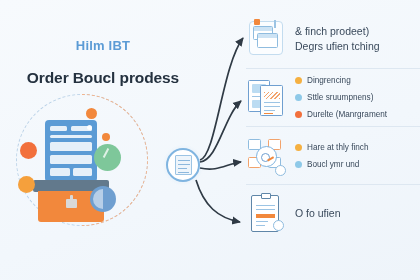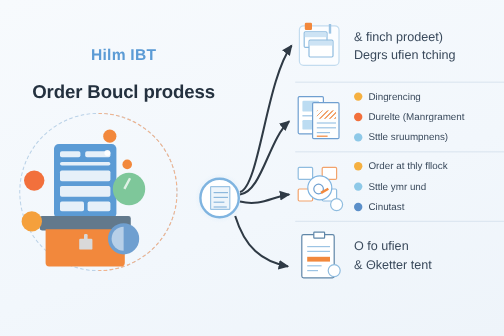--- a/index.html
+++ b/index.html
@@ -392,67 +392,62 @@
           <span class="ic-line" style="left:3px; top:24px; width:11px;"></span>
           <span class="ic-orange-line" style="left:3px; top:27px; width:9px;"></span>
         </span>
       </div>
       <div class="bullets">
         <div class="bullet">
           <span class="dot" style="background:#f5b041"></span>
           <span>Dingrencing</span>
         </div>
         <div class="bullet">
+          <span class="dot" style="background:#8ec9e8"></span>
+          <span>Sttle sruumpnens)</span>
+        </div>
+        <div class="bullet">
           <span class="dot" style="background:#f2703c"></span>
           <span>Durelte (Manrgrament</span>
-        </div>
-        <div class="bullet">
-          <span class="dot" style="background:#8ec9e8"></span>
-          <span>Sttle sruumpnens)</span>
         </div>
       </div>
     </div>
 
     <div class="block">
       <div class="block-icon">
         <span class="ic-card" style="left:2px;  top:4px;  width:13px; height:11px;"></span>
         <span class="ic-card orange" style="left:22px; top:4px;  width:13px; height:11px;"></span>
         <span class="ic-card orange" style="left:2px;  top:22px; width:13px; height:11px;"></span>
         <span class="ic-card" style="left:22px; top:22px; width:13px; height:11px;"></span>
         <span class="ic-gear"></span>
         <span class="ic-badge-sm"></span>
       </div>
       <div class="bullets">
         <div class="bullet">
           <span class="dot" style="background:#f5b041"></span>
-          <span>Order at thly fllock</span>
+          <span>Hare at thly finch</span>
         </div>
         <div class="bullet">
           <span class="dot" style="background:#8ec9e8"></span>
-          <span>Sttle ymr und</span>
-        </div>
-        <div class="bullet">
-          <span class="dot" style="background:#5b8fc9"></span>
-          <span>Cinutast</span>
+          <span>Boucl ymr und</span>
         </div>
       </div>
     </div>
 
     <div class="block">
       <div class="block-icon">
         <span class="ic-clip">
           <span class="clip-top"></span>
           <span class="ic-line" style="left:4px; top:9px;  width:19px;"></span>
           <span class="ic-line" style="left:4px; top:13px; width:19px;"></span>
           <span class="ic-orange-line" style="left:4px; top:18px; width:19px; height:4px;"></span>
           <span class="ic-line" style="left:4px; top:25px; width:12px;"></span>
           <span class="ic-line" style="left:4px; top:29px; width:9px;"></span>
         </span>
         <span class="ic-badge-sm" style="right:2px; bottom:4px;"></span>
       </div>
       <div class="block-text">
         <span class="ln">O fo ufien</span>
-        <span class="ln">&amp; Θketter tent</span>
       </div>
     </div>
 
   </div>
 </div>
 
 </body></html>

